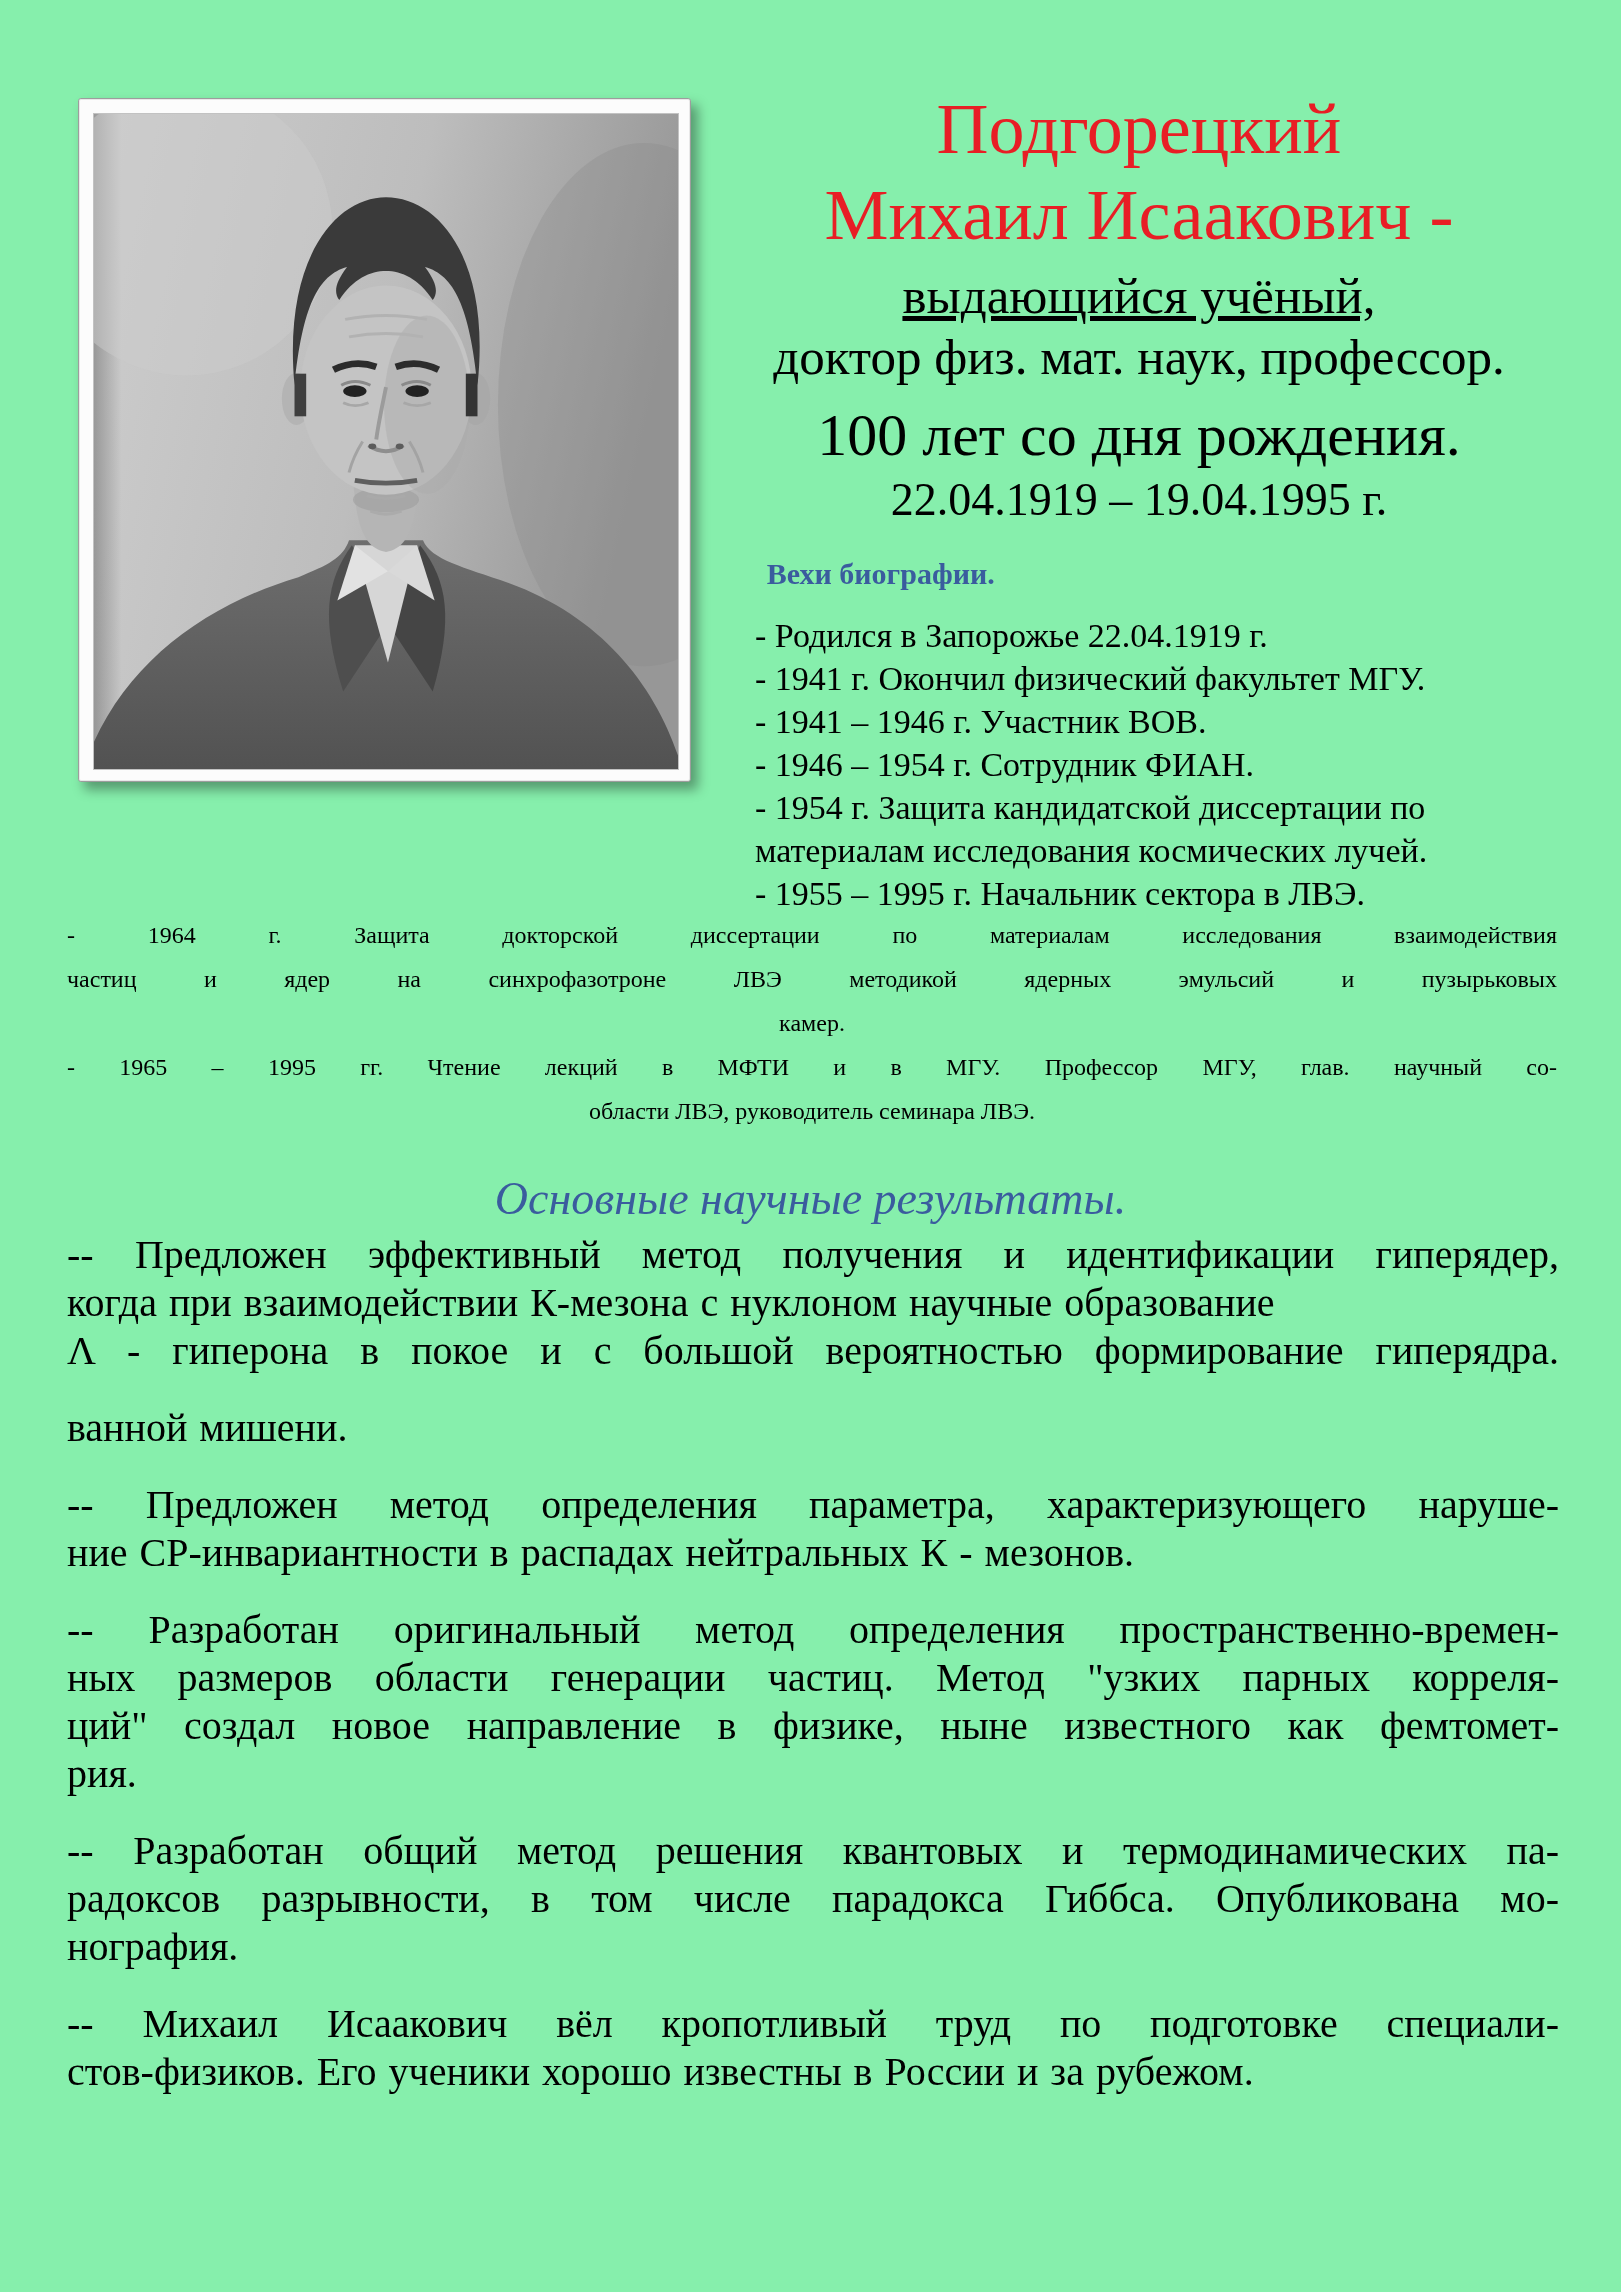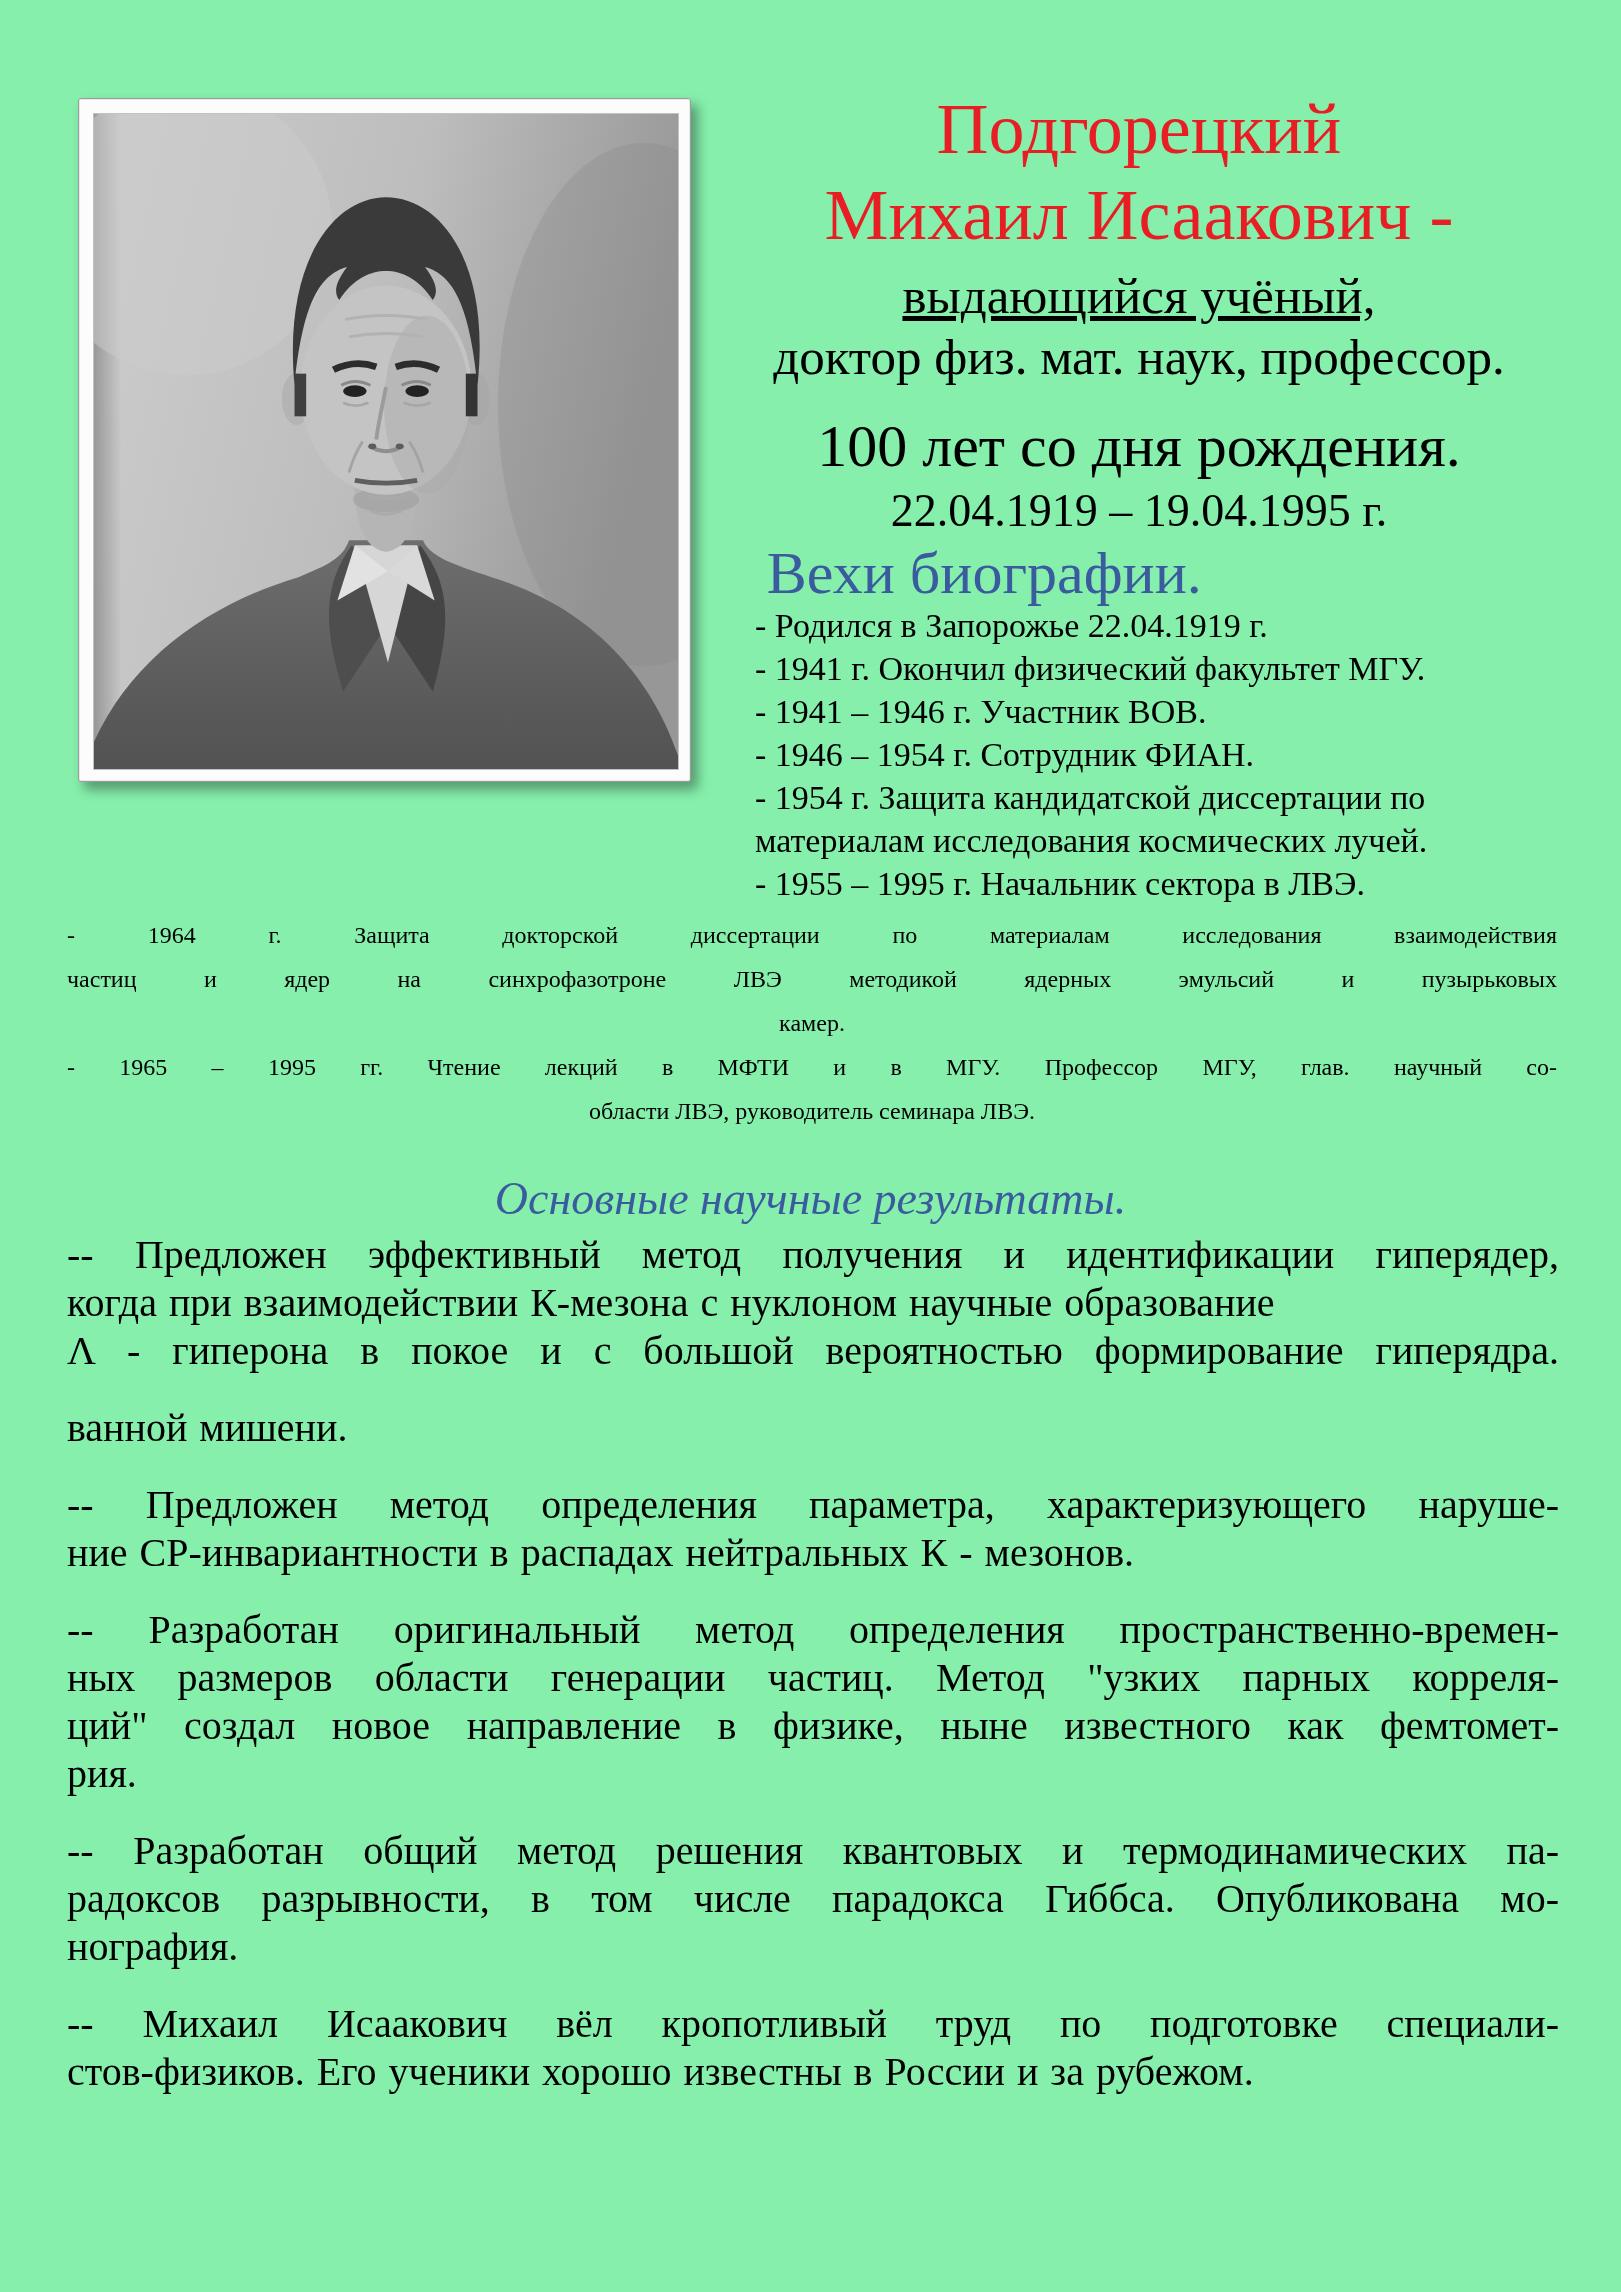--- a/index.html
+++ b/index.html
@@ -27,25 +27,25 @@
   }
   .photo-frame svg{display:block;width:100%;height:100%;border:1px solid #c2c2c2;}
   
   .masthead{
     position:absolute;left:698px;top:86px;width:882px;
     text-align:center;
   }
   .m-name{color:var(--title-red);font-size:72px;line-height:86px;white-space:nowrap;}
   .m-sub{font-size:51px;line-height:61px;white-space:nowrap;}
   .m-sub.first{margin-top:7.8px;text-decoration:underline;}
-  .m-anniv{font-size:60px;line-height:73px;margin-top:22px;white-space:nowrap;}
+  .m-anniv{font-size:60px;line-height:73px;margin-top:11px;white-space:nowrap;}
   .m-dates{font-size:46px;line-height:55px;white-space:nowrap;}
   
   .bio{position:absolute;left:755px;top:545px;width:828px;text-align:left;}
-  .bio-heading{color:var(--heading-blue);font-size:60px;line-height:57px;margin-left:11.8px;margin-bottom:2px;}
+  .bio-heading{color:var(--heading-blue);font-size:30px;line-height:57px;margin-left:11.8px;margin-bottom:12px;font-weight:bold;}
   .bio-line{font-size:34px;line-height:43px;white-space:nowrap;}
   
   .wide{position:absolute;left:67px;top:913px;width:1490px;}
   .wline{font-size:24px;line-height:44px;text-align:center;}
   
   .results-heading{
     position:absolute;left:0;top:1170px;width:1621px;
     text-align:center;color:var(--heading-blue);font-size:46px;line-height:57px;font-style:italic;
   }
   .paras{position:absolute;left:67px;top:1231px;width:1492px;}

